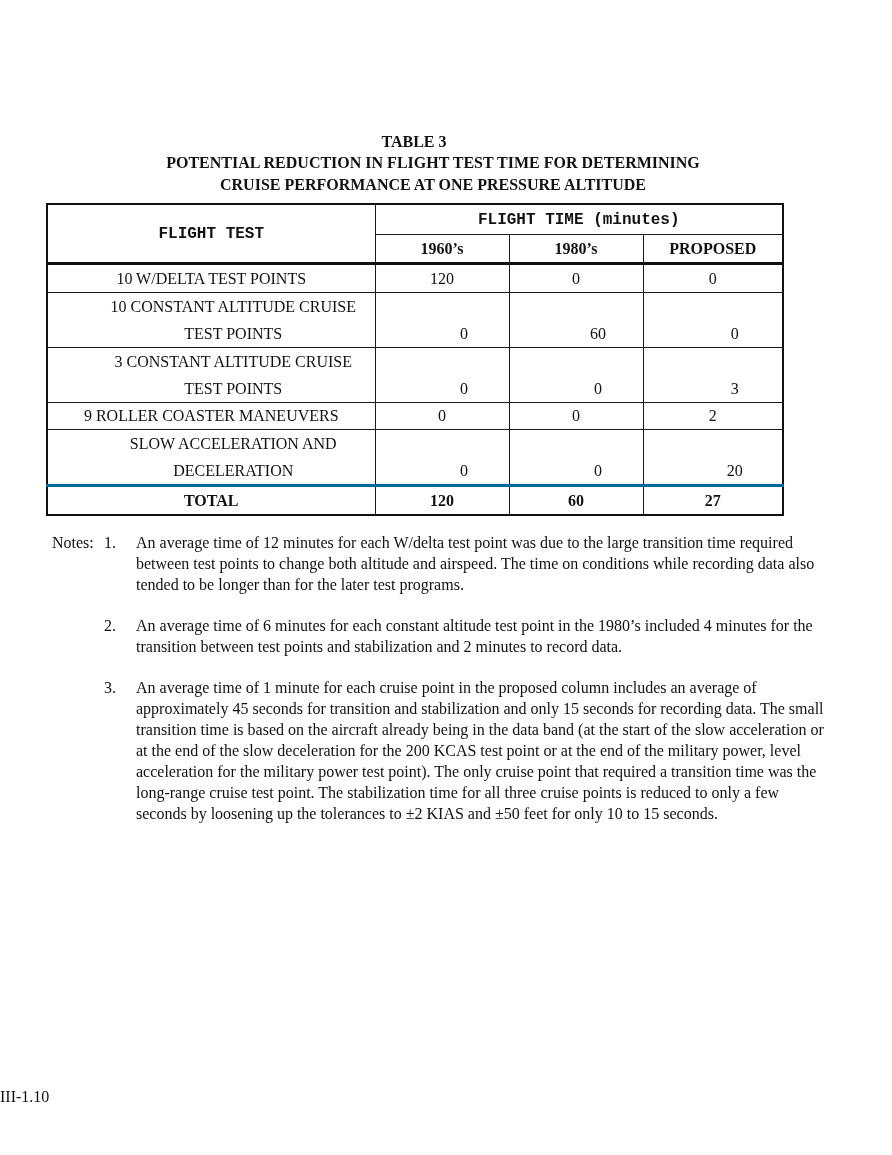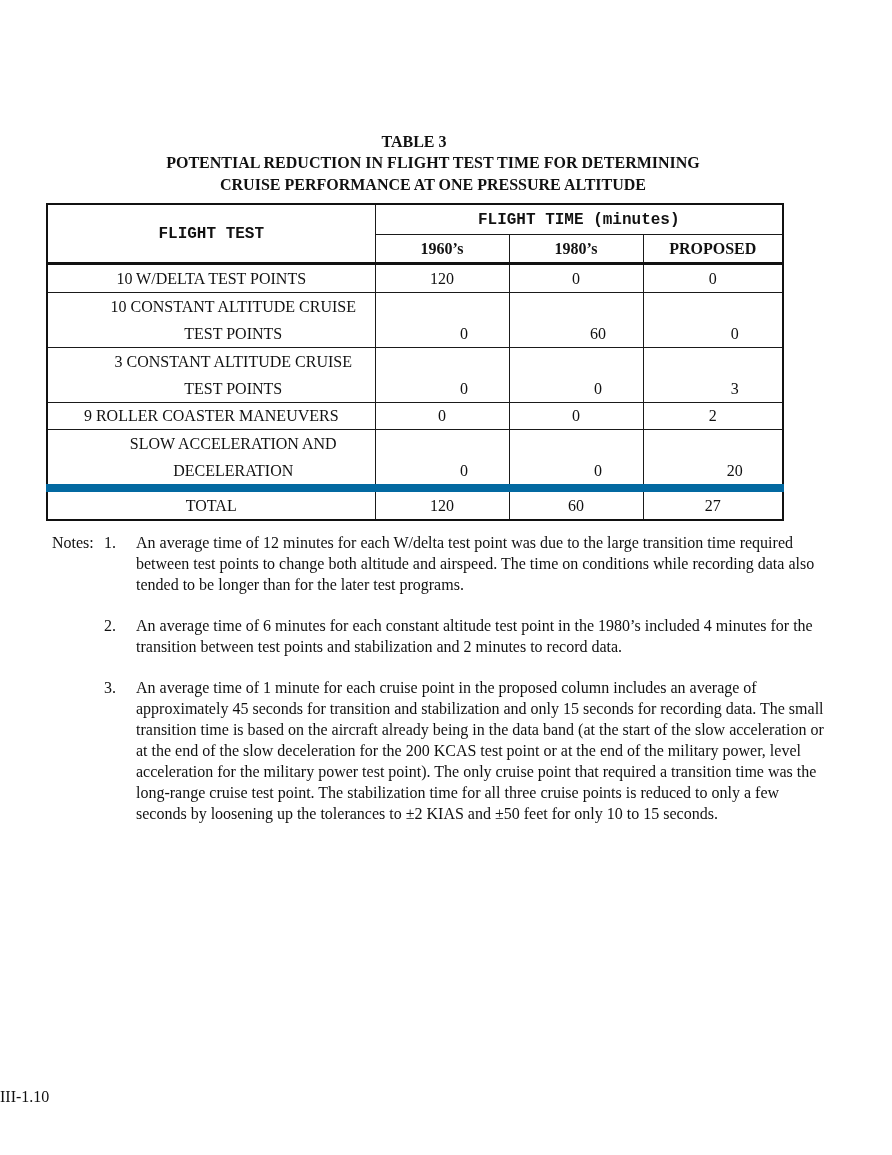--- a/index.html
+++ b/index.html
@@ -49,21 +49,21 @@
     }
     table.data-table col.c0 { width: 328px; }
     table.data-table col.c1 { width: 134px; }
     table.data-table col.c2 { width: 134px; }
     table.data-table col.c3 { width: 140px; }
     table.data-table tr.h-top td { height: 29px; vertical-align: middle; font-family: Liberation Mono, monospace; }
     table.data-table tr.h-bot td { height: 27px; vertical-align: middle; border-bottom: 3px solid #111; }
     table.data-table tr.r1 td { height: 27px; vertical-align: middle; }
     table.data-table tr.r2 td { height: 53px; line-height: 27px; padding-left: 44px; }
     table.data-table tr.r4 td { height: 26px; vertical-align: middle; }
-    table.data-table tr.total td { height: 27px; vertical-align: middle; font-weight: normal; border-top: 8px solid #0369a1; }
+    table.data-table tr.total td { height: 27px; vertical-align: middle; font-weight: bold; border-top: 3px solid #0369a1; }
     table.data-table { border: 2.5px solid #111; }
 
     .notes {
       position: absolute;
       left: 52px;
       top: 512px;
       width: 780px;
       font-size: 16px;
       line-height: 21px;
     }

